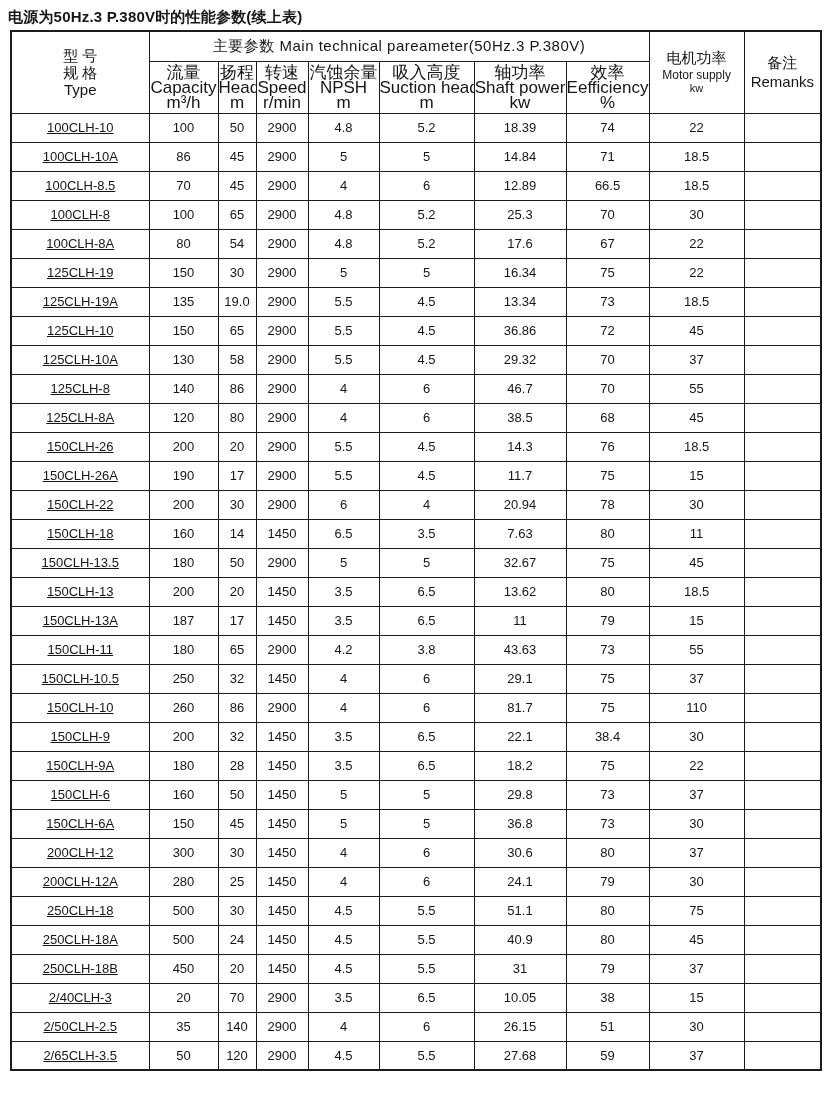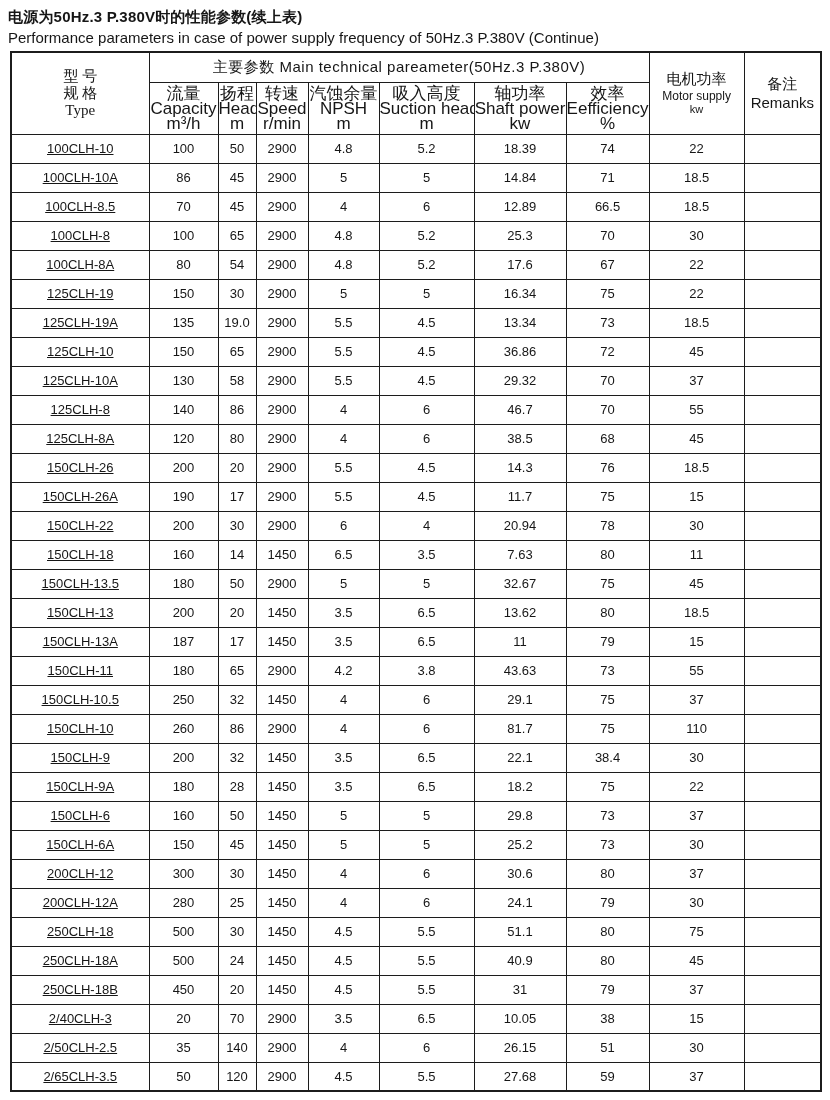--- a/index.html
+++ b/index.html
@@ -43,33 +43,32 @@
   }
   table.params { border: 2px solid #1c1c1c; }
 
   thead tr.group-row th { height: 30px; font-size: 15px; }
   thead tr.sub-row th { height: 52px; font-size: 17px; line-height: 15px; }
 
   th .ln { display: block; }
   th .ln.small { font-size: 12px; line-height: 14px; }
   th .ln.unit-small { font-size: 11px; line-height: 13px; }
 
-  th.type-head { font-size: 13.5px; line-height: 17px; font-family: Liberation Serif, serif; }
+  th.type-head { font-size: 13.5px; line-height: 17px; }
   th.group-head { letter-spacing: 0.5px; margin-left: 36px; }
 
   tbody td { height: 29px; font-size: 13px; }
   tbody td.cell-type { font-size: 13px; text-decoration: underline; }
 </style>
 </head>
 <body>
 
 <div class="page">
 
   <div class="title-cn">电源为50Hz.3 P.380V时的性能参数(续上表)</div>
-  <div class="title-en">Performance parameters in case of power supply frequency of 50Hz.3 P.380V (Continue)</div>
 
   <table class="params">
     <colgroup>
       <col style="width:138px">
         <col style="width:69px">
         <col style="width:38px">
       <col style="width:52px">
         <col style="width:71px">
         <col style="width:95px">
       <col style="width:92px">
@@ -422,21 +421,21 @@
     <td>37</td>
     <td></td>
   </tr>
         <tr>
     <td class="cell-type">150CLH-6A</td>
     <td>150</td>
     <td>45</td>
     <td>1450</td>
     <td>5</td>
     <td>5</td>
-    <td>25.2</td>
+    <td>36.8</td>
     <td>73</td>
     <td>30</td>
     <td></td>
   </tr>
         <tr>
     <td class="cell-type">200CLH-12</td>
     <td>300</td>
     <td>30</td>
     <td>1450</td>
     <td>4</td>

